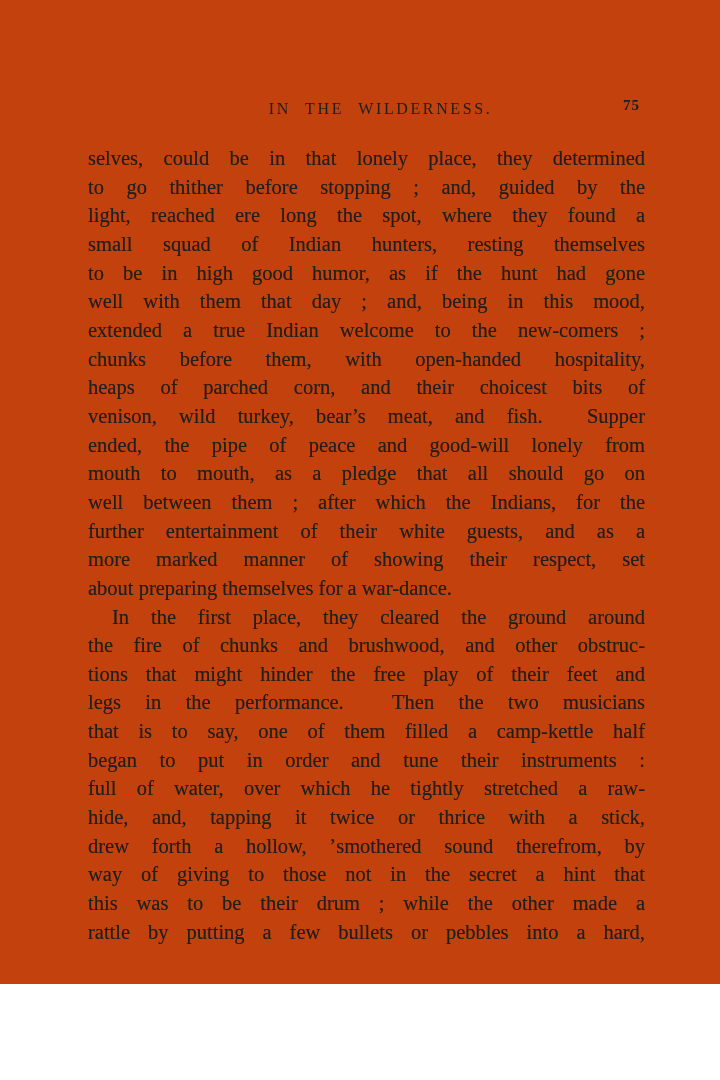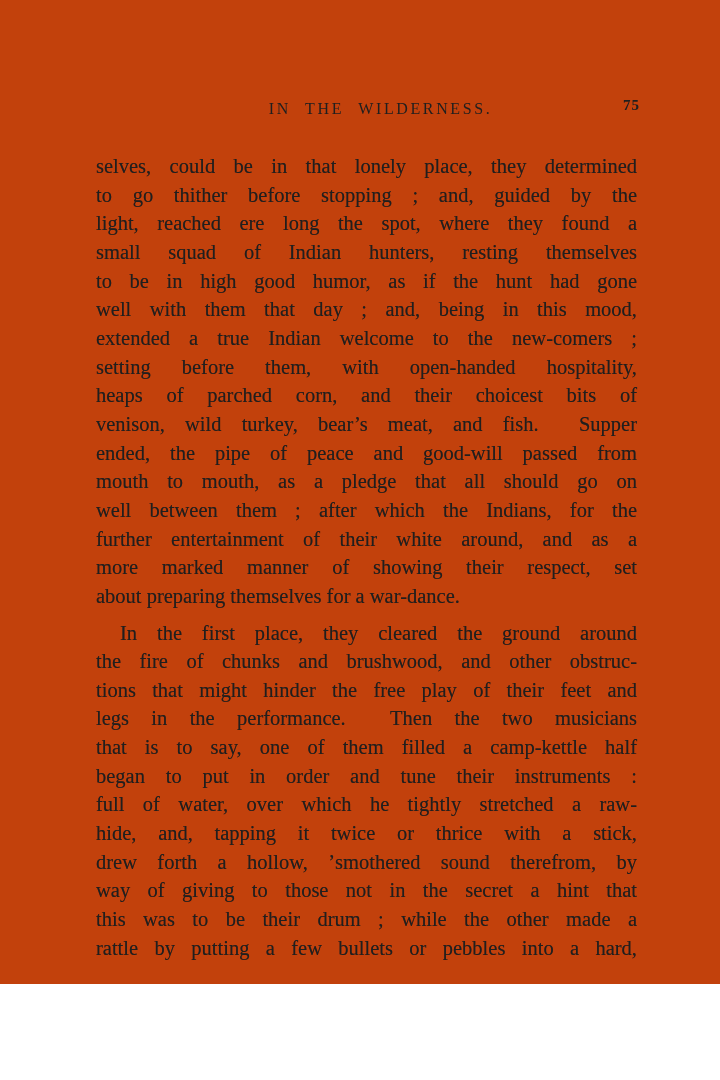--- a/index.html
+++ b/index.html
@@ -42,21 +42,21 @@
     font-weight: bold;
     letter-spacing: 1px;
   }
   .body-text {
     position: absolute;
     left: 88px;
     top: 144px;
     width: 557px;
   }
   .para {
-    margin: 8px;
+    margin: 0;
   }
   .line {
     font-size: 20.5px;
     line-height: 28.65px;
     text-align: justify;
     text-align-last: justify;
     white-space: pre-wrap;
     text-shadow: 0 0 0.5px rgba(20,20,20,0.45);
   }
   .line.flush-last {
@@ -76,27 +76,27 @@
   </div>
   <div class="body-text">
       <div class="para">
         <div class="line">selves, could be in that lonely place, they determined</div>
         <div class="line">to go thither before stopping ; and, guided by the</div>
         <div class="line">light, reached ere long the spot, where they found a</div>
         <div class="line">small squad of Indian hunters, resting themselves</div>
         <div class="line">to be in high good humor, as if the hunt had gone</div>
         <div class="line">well with them that day ; and, being in this mood,</div>
         <div class="line">extended a true Indian welcome to the new-comers ;</div>
-        <div class="line">setting before them, with open-handed hospitality,</div>
+        <div class="line">chunks before them, with open-handed hospitality,</div>
         <div class="line">heaps of parched corn, and their choicest bits of</div>
         <div class="line">venison, wild turkey, bear’s meat, and fish.  Supper</div>
-        <div class="line">ended, the pipe of peace and good-will passed from</div>
+        <div class="line">ended, the pipe of peace and good-will lonely from</div>
         <div class="line">mouth to mouth, as a pledge that all should go on</div>
         <div class="line">well between them ; after which the Indians, for the</div>
-        <div class="line">further entertainment of their white around, and as a</div>
+        <div class="line">further entertainment of their white guests, and as a</div>
         <div class="line">more marked manner of showing their respect, set</div>
         <div class="line flush-last">about preparing themselves for a war-dance.</div>
       </div>
       <div class="para">
         <div class="line indent">In the first place, they cleared the ground around</div>
         <div class="line">the fire of chunks and brushwood, and other obstruc-</div>
         <div class="line">tions that might hinder the free play of their feet and</div>
         <div class="line">legs in the performance.  Then the two musicians</div>
         <div class="line">that is to say, one of them filled a camp-kettle half</div>
         <div class="line">began to put in order and tune their instruments :</div>

